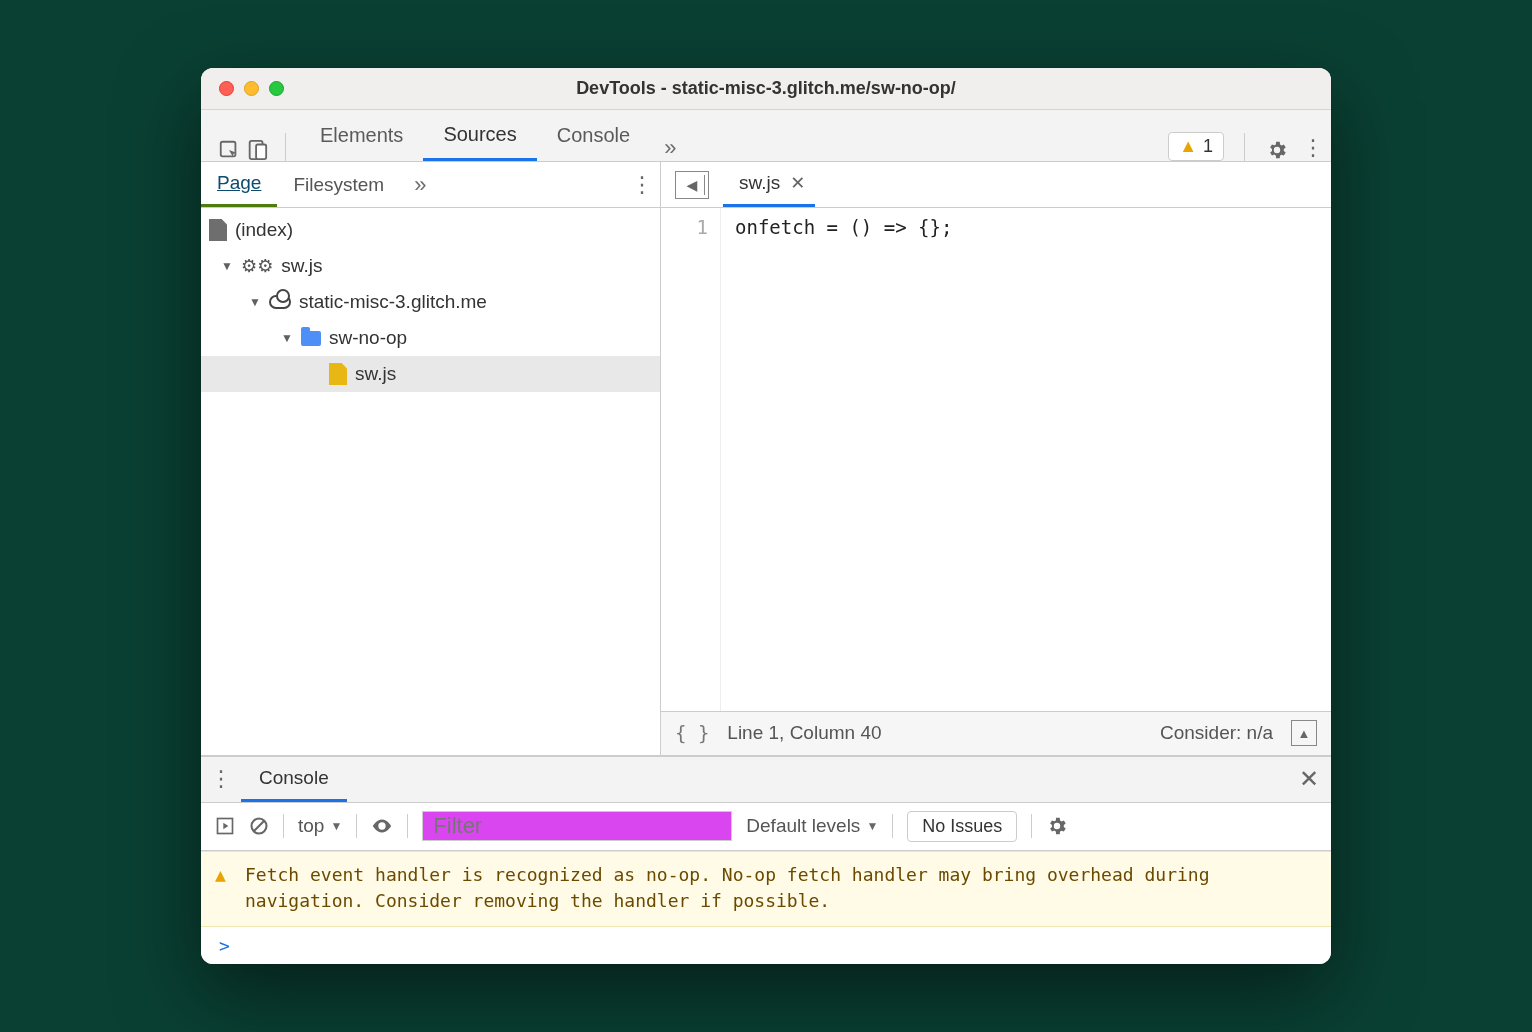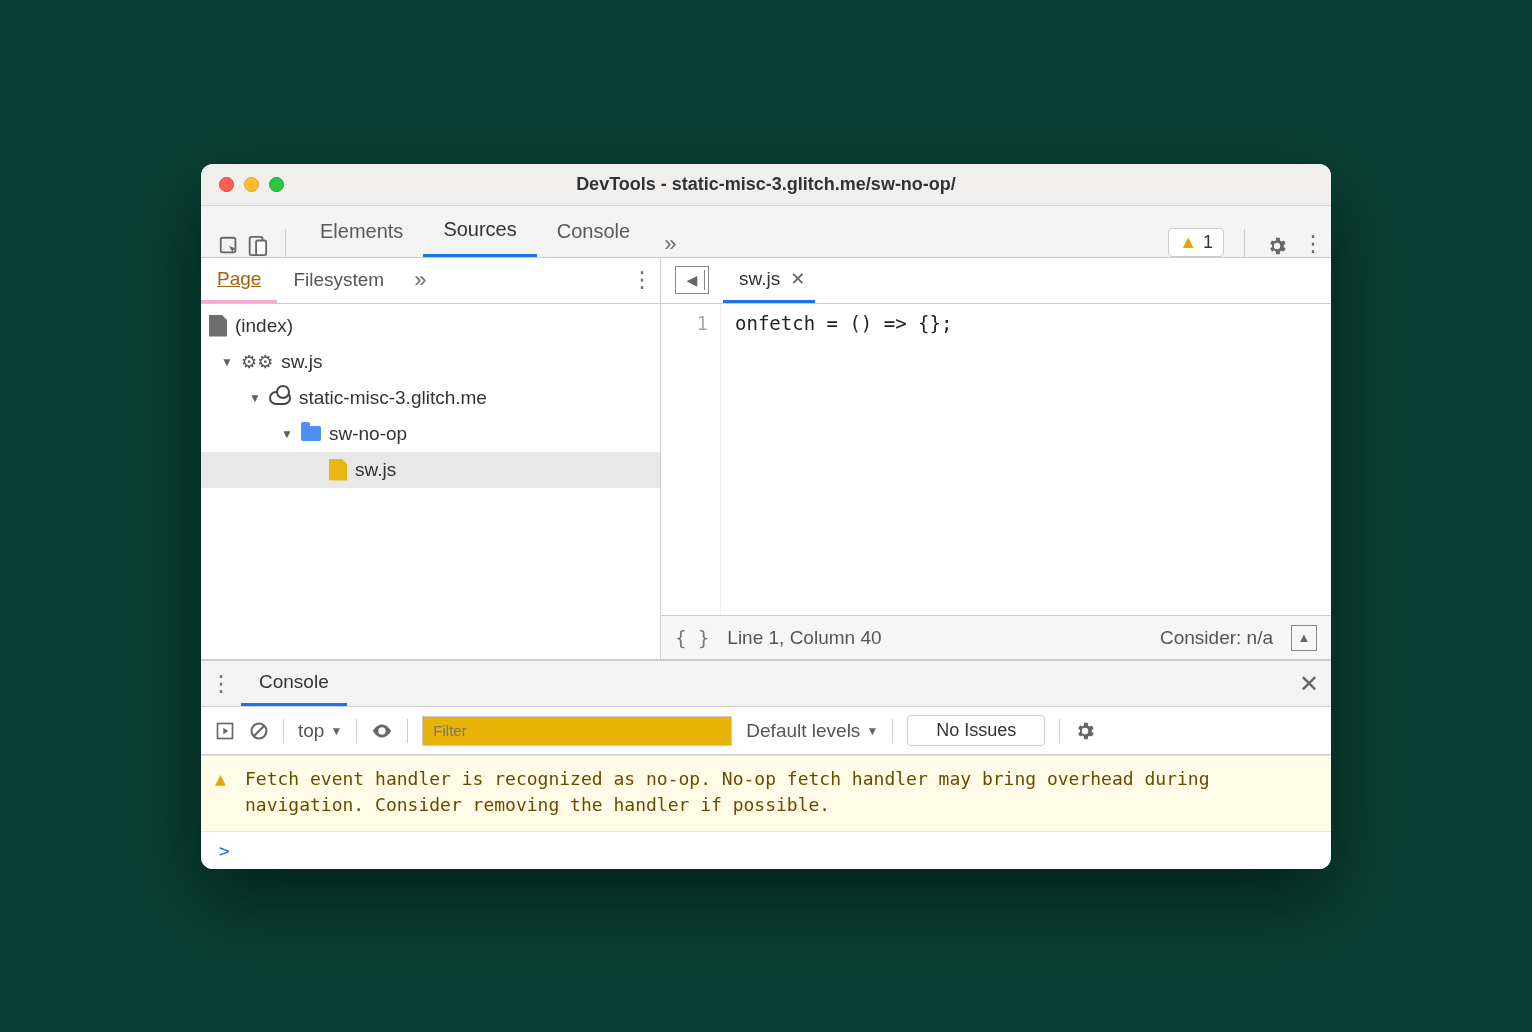--- a/index.html
+++ b/index.html
@@ -7,21 +7,21 @@
   background: #0a4033;
   font-family: -apple-system, BlinkMacSystemFont, "Helvetica Neue", Arial, sans-serif;
   display: flex;
   align-items: center;
   justify-content: center;
   width: 1532px;
   height: 1032px;
 }
 .window {
   width: 1130px;
-  height: 705px;
+  height: 896px;
   background: #fff;
   border-radius: 12px;
   box-shadow: 0 30px 80px rgba(0,0,0,0.5), 0 0 0 1px rgba(0,0,0,0.08);
   overflow: hidden;
   display: flex;
   flex-direction: column;
 }
 
 .titlebar {
   height: 42px;
@@ -52,21 +52,21 @@
 .tab { padding: 0 20px; height:100%; display:flex; align-items:center; cursor:pointer; color:#5a5a5a;}
 .tab.active { color:#333; font-weight:500; border-bottom:3px solid #1a73e8; }
 .more-chev { padding:0 14px; color:#6e6e6e; font-size:22px;}
 .warn-badge { display:flex; align-items:center; gap:6px; border:1px solid #ccc; border-radius:4px; padding:3px 10px; background:#fff; font-size:18px; color:#333; margin-right:6px;}
 .gear, .kebab { width:36px; display:flex; justify-content:center; color:#676767; font-size:22px; cursor:pointer;}
 
 .main { flex:1; display:flex; min-height:0;}
 .left { width:460px; border-right:1px solid #ccc; display:flex; flex-direction:column;}
 .left-tabs { height:46px; border-bottom:1px solid #ccc; display:flex; align-items:center; font-size:19px; color:#555;}
 .ltab { padding:0 16px; height:100%; display:flex; align-items:center; cursor:pointer;}
-.ltab.active { color:#a16207; border-bottom:3px solid #f9a8d4;text-decoration:underline;}
+.ltab.active { color:#0c4a6e; border-bottom:3px solid #4d7c0f;text-decoration:underline;}
 .tree { flex:1; overflow:auto; font-size:19px; color:#333; padding-top:4px;}
 .trow { display:flex; align-items:center; height:36px; gap:8px; padding-left:8px; cursor:pointer;}
 .trow.sel { background:#e8e8e8;}
 .tri { width:12px; font-size:12px; color:#606060; display:inline-block; text-align:center;}
 .icon-file { width:18px; height:22px; background:#6e6e6e; display:inline-block; clip-path: polygon(0 0,70% 0,100% 25%,100% 100%,0 100%);}
 .icon-file.yellow { background:#e8b714;}
 .icon-folder { width:20px; height:15px; background:#4d8ef7; display:inline-block; border-radius:2px; position:relative;}
 .icon-folder::before { content:""; position:absolute; top:-4px; left:0; width:9px; height:5px; background:#4d8ef7; border-radius:2px 2px 0 0;}
 .icon-cloud { display:inline-block; width:22px; height:14px; border:2px solid #444; border-radius:10px; position:relative;}
 .icon-cloud::before{content:"";position:absolute;top:-8px;left:5px;width:10px;height:10px;border:2px solid #444;border-radius:50%;background:#fff;}
@@ -87,23 +87,23 @@
 .status .showbtn{ width:26px; height:26px; border:1px solid #888; display:flex; align-items:center; justify-content:center; font-size:13px; color:#666; cursor:pointer;}
 
 .drawer{ border-top:2px solid #ccc; display:flex; flex-direction:column;}
 .drawer-tabs{ height:46px; background:#f3f3f3; border-bottom:1px solid #ccc; display:flex; align-items:center; font-size:19px;}
 .drawer-tabs .kebab2{ width:40px; text-align:center; color:#676767; font-size:22px; cursor:pointer;}
 .dtab{ padding:0 18px; height:100%; display:flex; align-items:center; border-bottom:3px solid #1a73e8; color:#333; cursor:pointer;}
 .drawer-tabs .close{ margin-left:auto; width:44px; text-align:center; font-size:24px; color:#676767; cursor:pointer;}
 .console-toolbar{ height:48px; border-bottom:1px solid #ccc; display:flex; align-items:center; gap:14px; padding:0 14px; font-size:19px; color:#555; background:#fff;}
 .csep{ width:1px; height:24px; background:#ccc;}
 .ctx{ display:flex; align-items:center; gap:6px; cursor:pointer;}
-.filter-in{ flex:0 0 310px; height:30px; border:1px solid #ccc; padding:0 10px; font-size:15px; color:#333; background:#eab308;}
+.filter-in{ flex:0 0 310px; height:30px; border:1px solid #ccc; padding:0 10px; font-size:22px; color:#333; background:#d946ef;}
 .levels{ display:flex; align-items:center; gap:6px; cursor:pointer;}
-.issues-btn{ border:1px solid #ccc; border-radius:4px; padding:4px 28px; background:#fff; cursor:pointer; font-size:18px; color:#333;}
+.issues-btn{ border:1px solid #ccc; border-radius:4px; padding:4px 14px; background:#fff; cursor:pointer; font-size:18px; color:#333;}
 .console-body{ background:#fff;}
 .warn-row{ background:#fffbe6; border-top:1px solid #f1e7b0; border-bottom:1px solid #f1e7b0; padding:10px 14px 12px 14px; display:flex; gap:12px; font-family:Menlo,Consolas,monospace; font-size:18px; color:#6b4a00; line-height:1.45;}
 .warn-tri{ color:#e8a400; flex:0 0 18px; font-size:18px;}
 .prompt{ padding:8px 18px; color:#1a73e8; font-family:Menlo,monospace; font-size:18px;}
 svg { display:block; }
 .eye-icon{ width:22px; height:22px;}
 </style>
 </head>
 <body>
 

